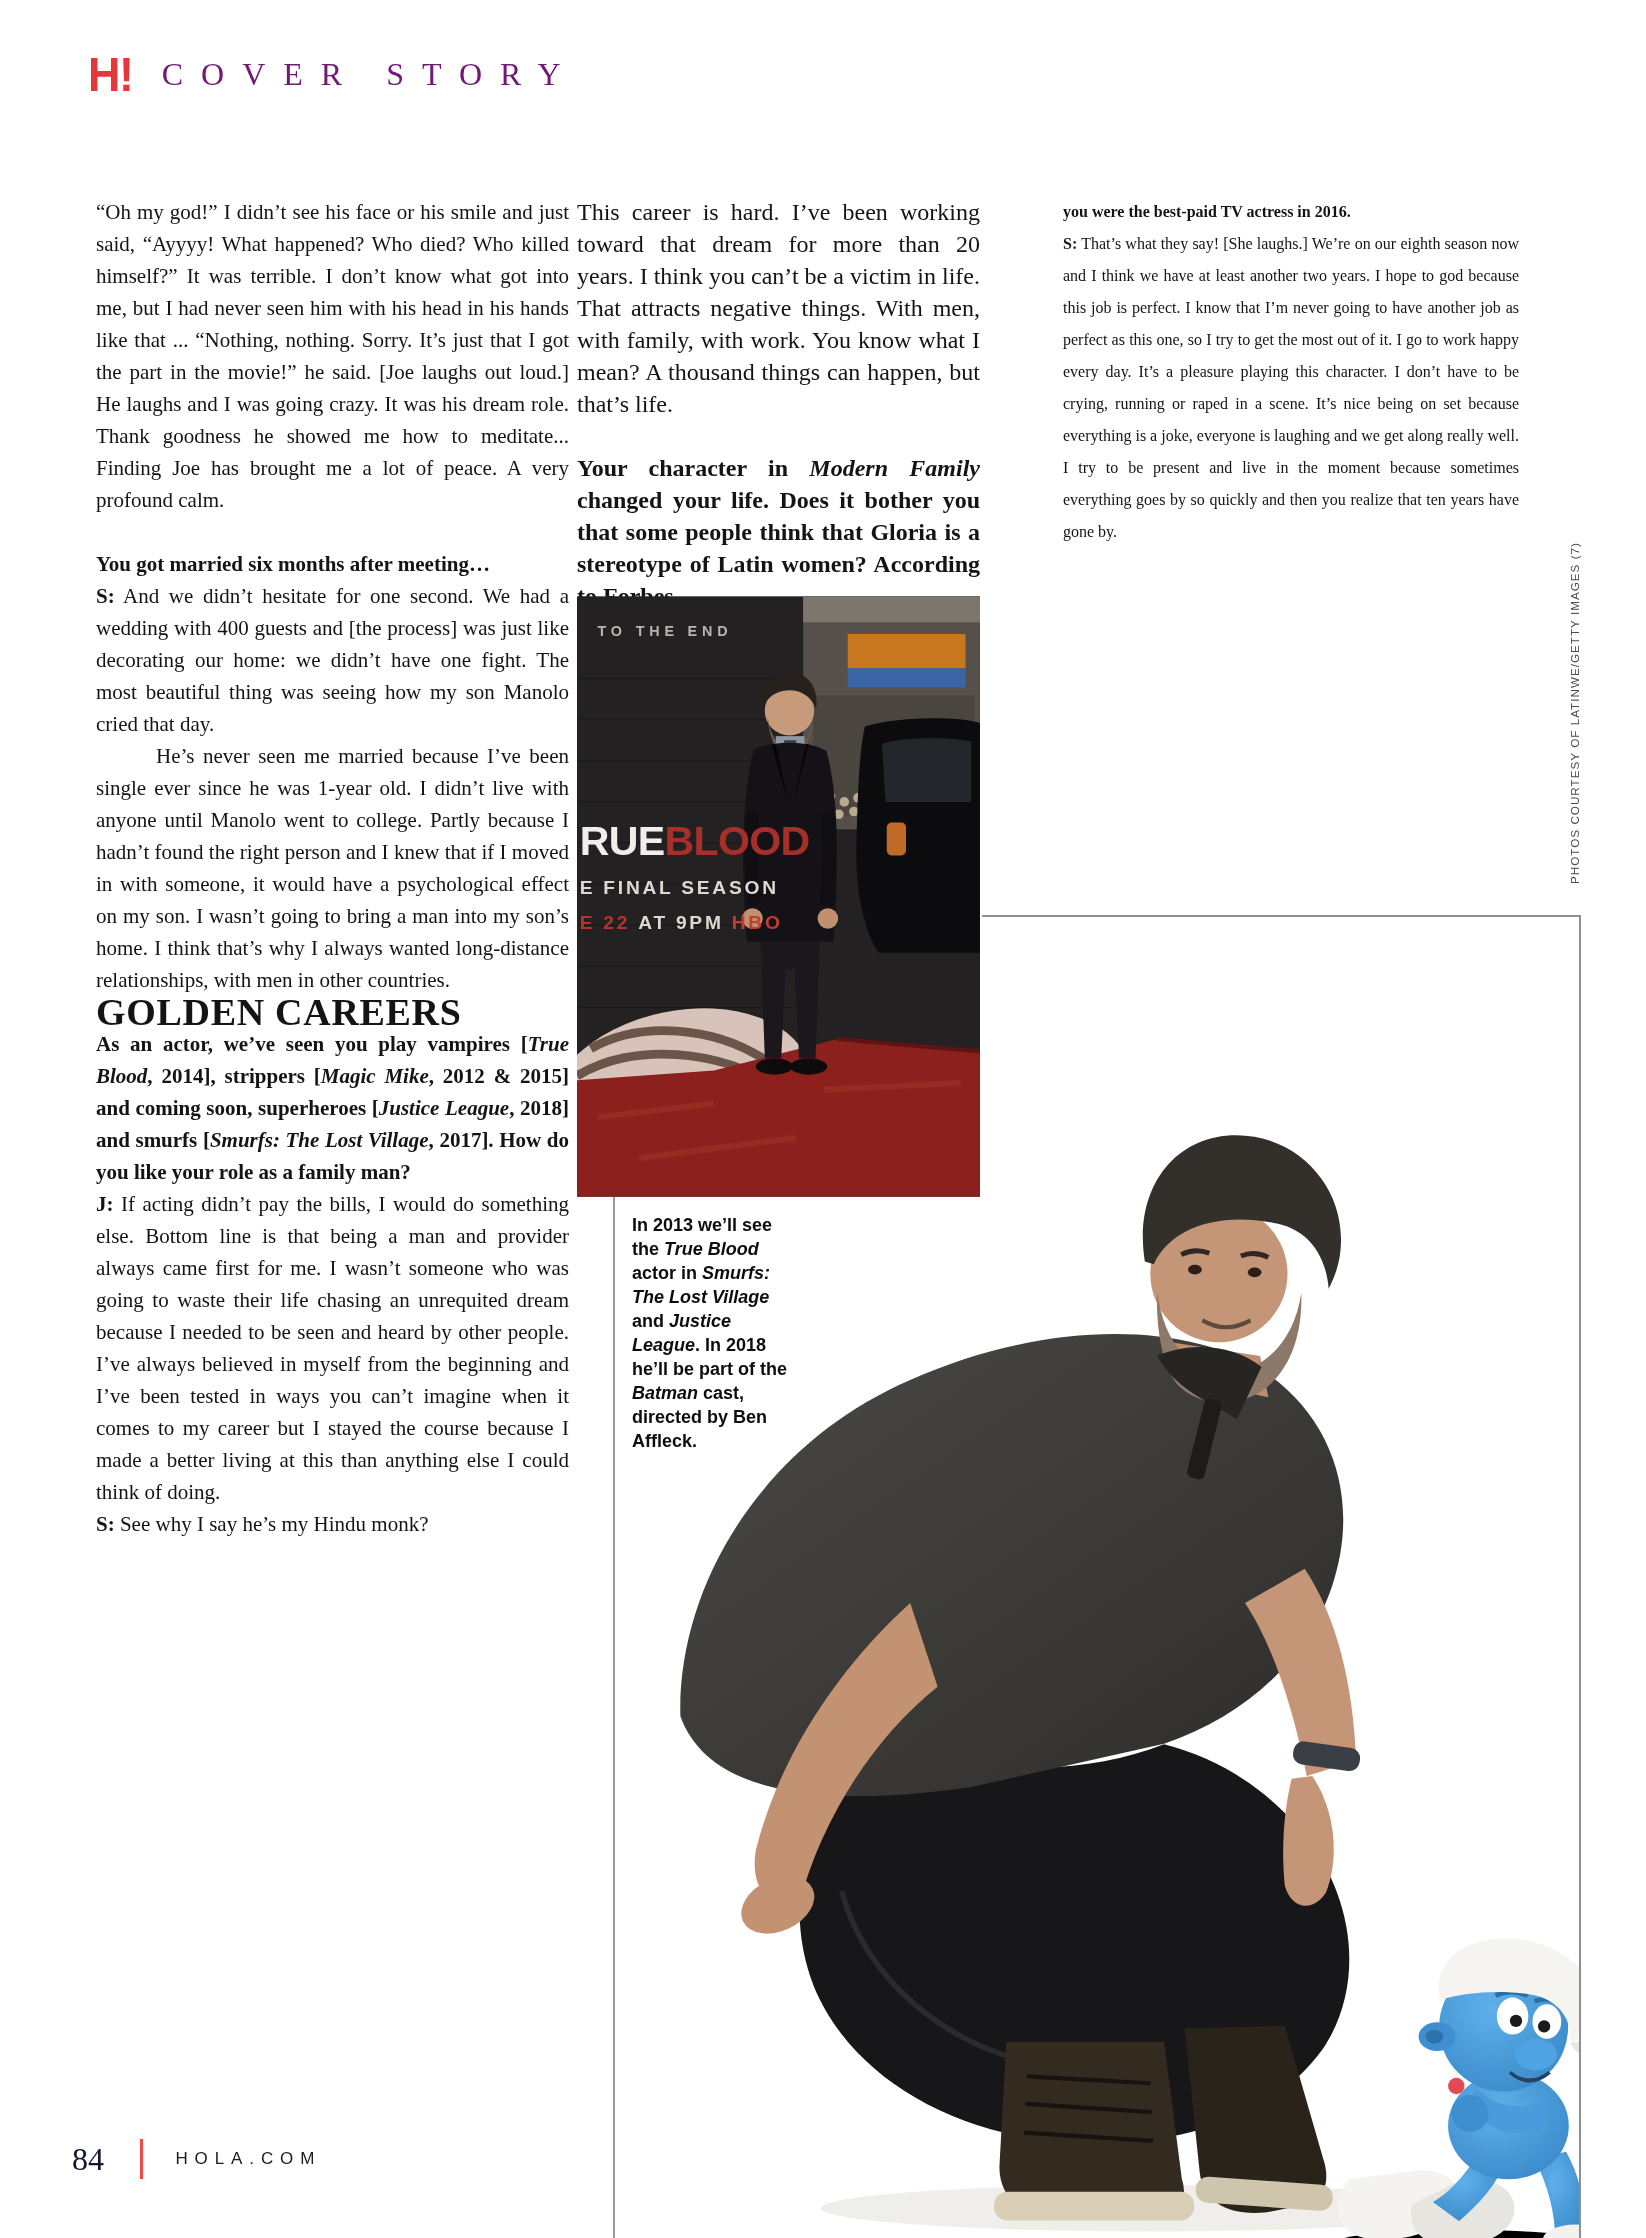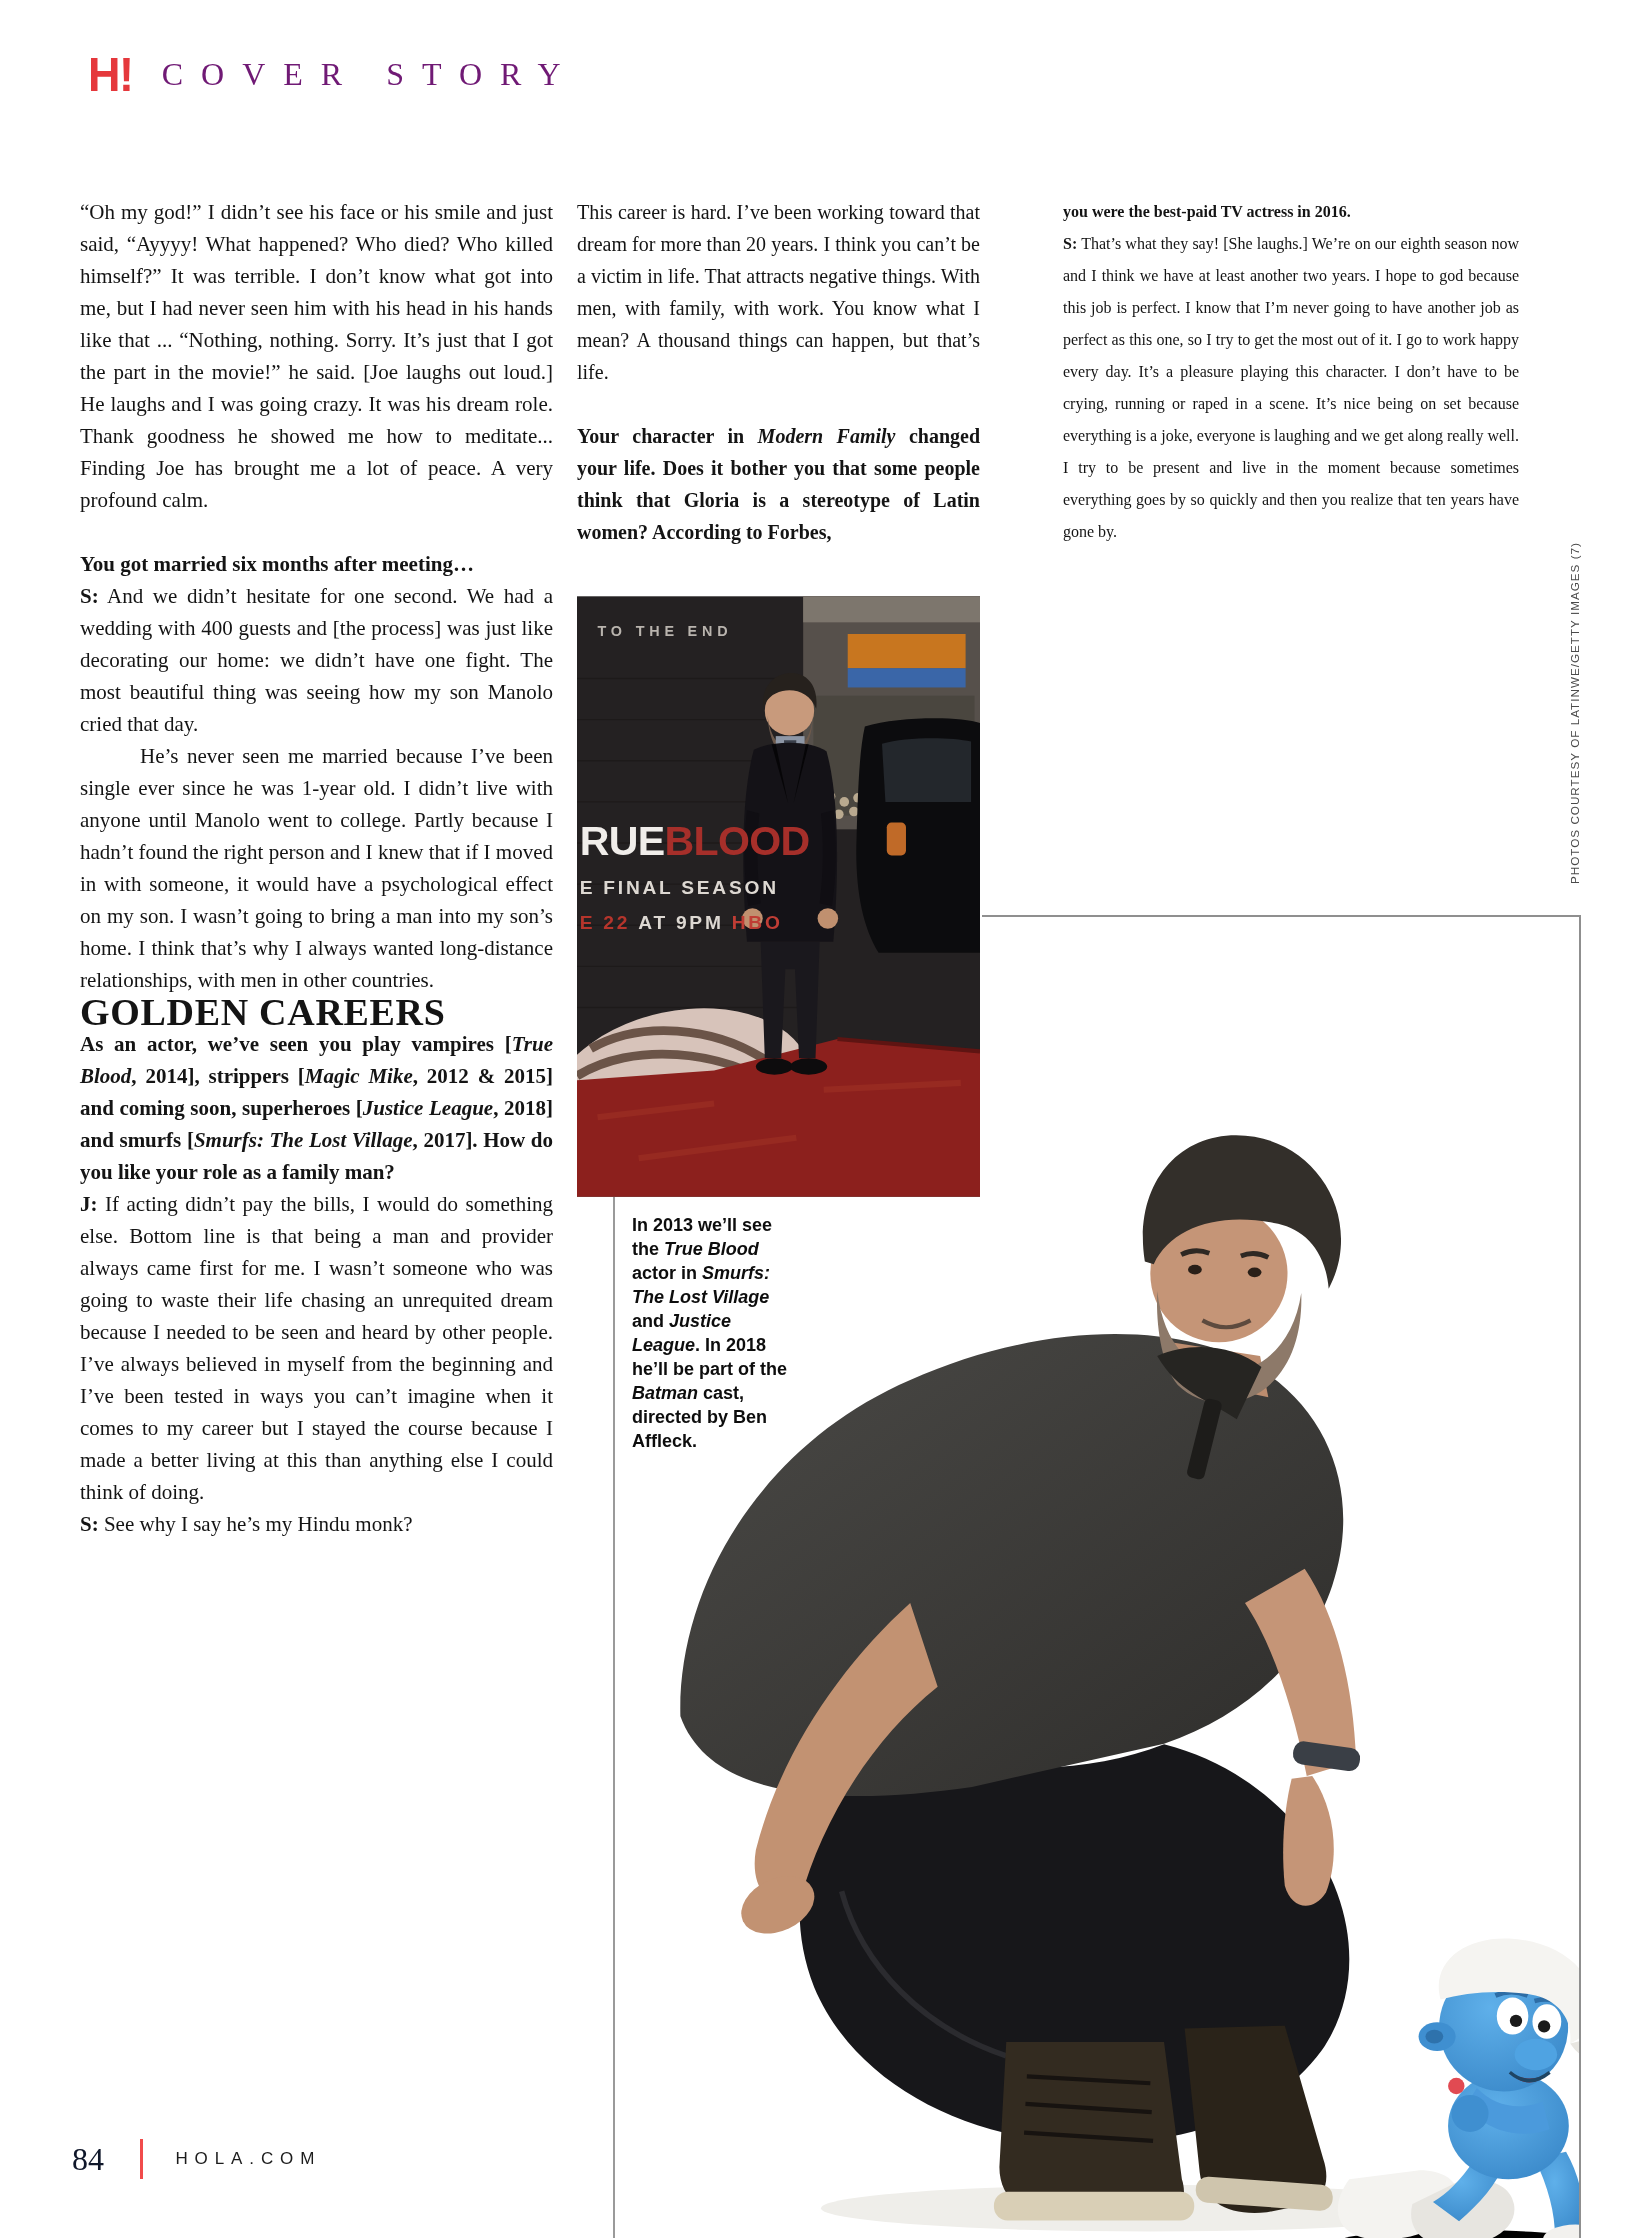--- a/index.html
+++ b/index.html
@@ -8,22 +8,22 @@
 
   
   .masthead{position:absolute;left:88px;top:43px;height:62px;display:flex;align-items:center;}
   .logo{font-family:"Liberation Sans","DejaVu Sans",sans-serif;font-weight:900;
         color:#e5383c;font-size:45px;letter-spacing:-1.4px;line-height:1;transform:scaleY(1.08);}
   .cover-title{font-family:"Liberation Serif",serif;font-size:32px;font-weight:500;color:#701a75;
         letter-spacing:18px;margin-left:29px;white-space:nowrap;}
 
   
   .col{position:absolute;top:196px;text-align:justify;}
-  .col1{left:80px;width:473px;font-size:21px;line-height:32px;}
-  .col2{left:577px;width:403px;font-size:20px;line-height:32px;}
+  .col1{left:96px;width:473px;font-size:21px;line-height:32px;}
+  .col2{left:577px;width:403px;font-size:24px;line-height:32px;}
   .col3{left:1063px;width:456px;font-size:16px;line-height:32px;}
   .col p{margin:0;}
   p.sp-after{margin-bottom:32px;}
   p.indented{text-indent:60px;}
   .qhead{font-weight:700;margin:0 0 1.4px 0;}
   .bold{font-weight:700;}
   .section-head{font-family:"Liberation Serif",serif;font-weight:700;font-size:38px;
         letter-spacing:0.7px;margin:44px 0 12.3px 0;text-align:left;}
   b.speaker{font-weight:700;}
 

